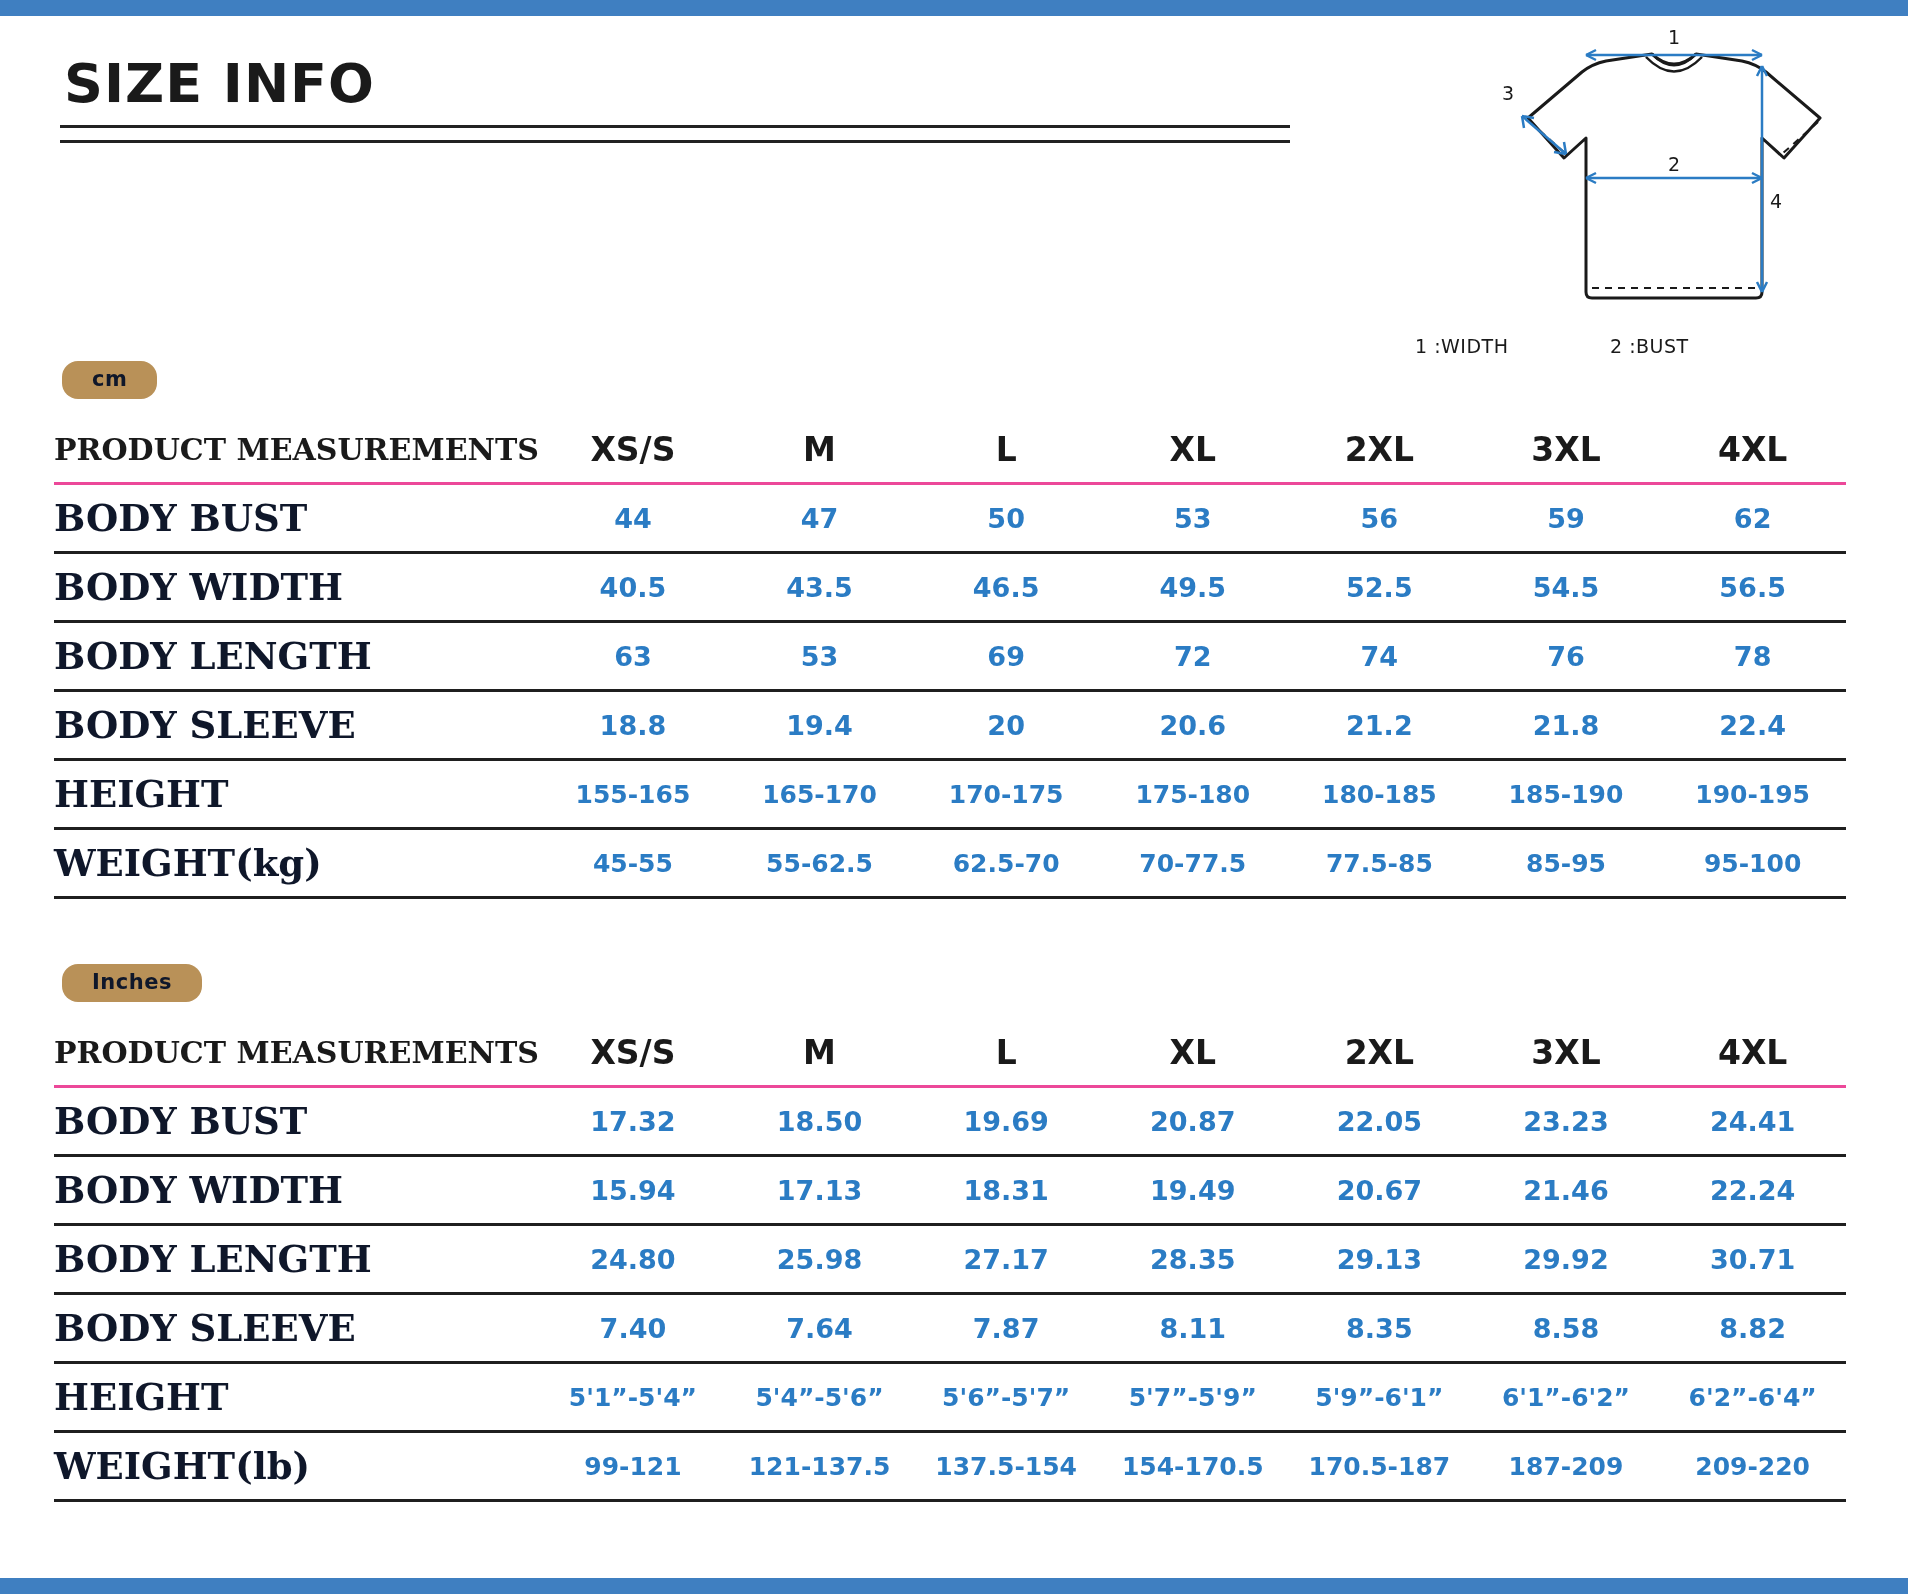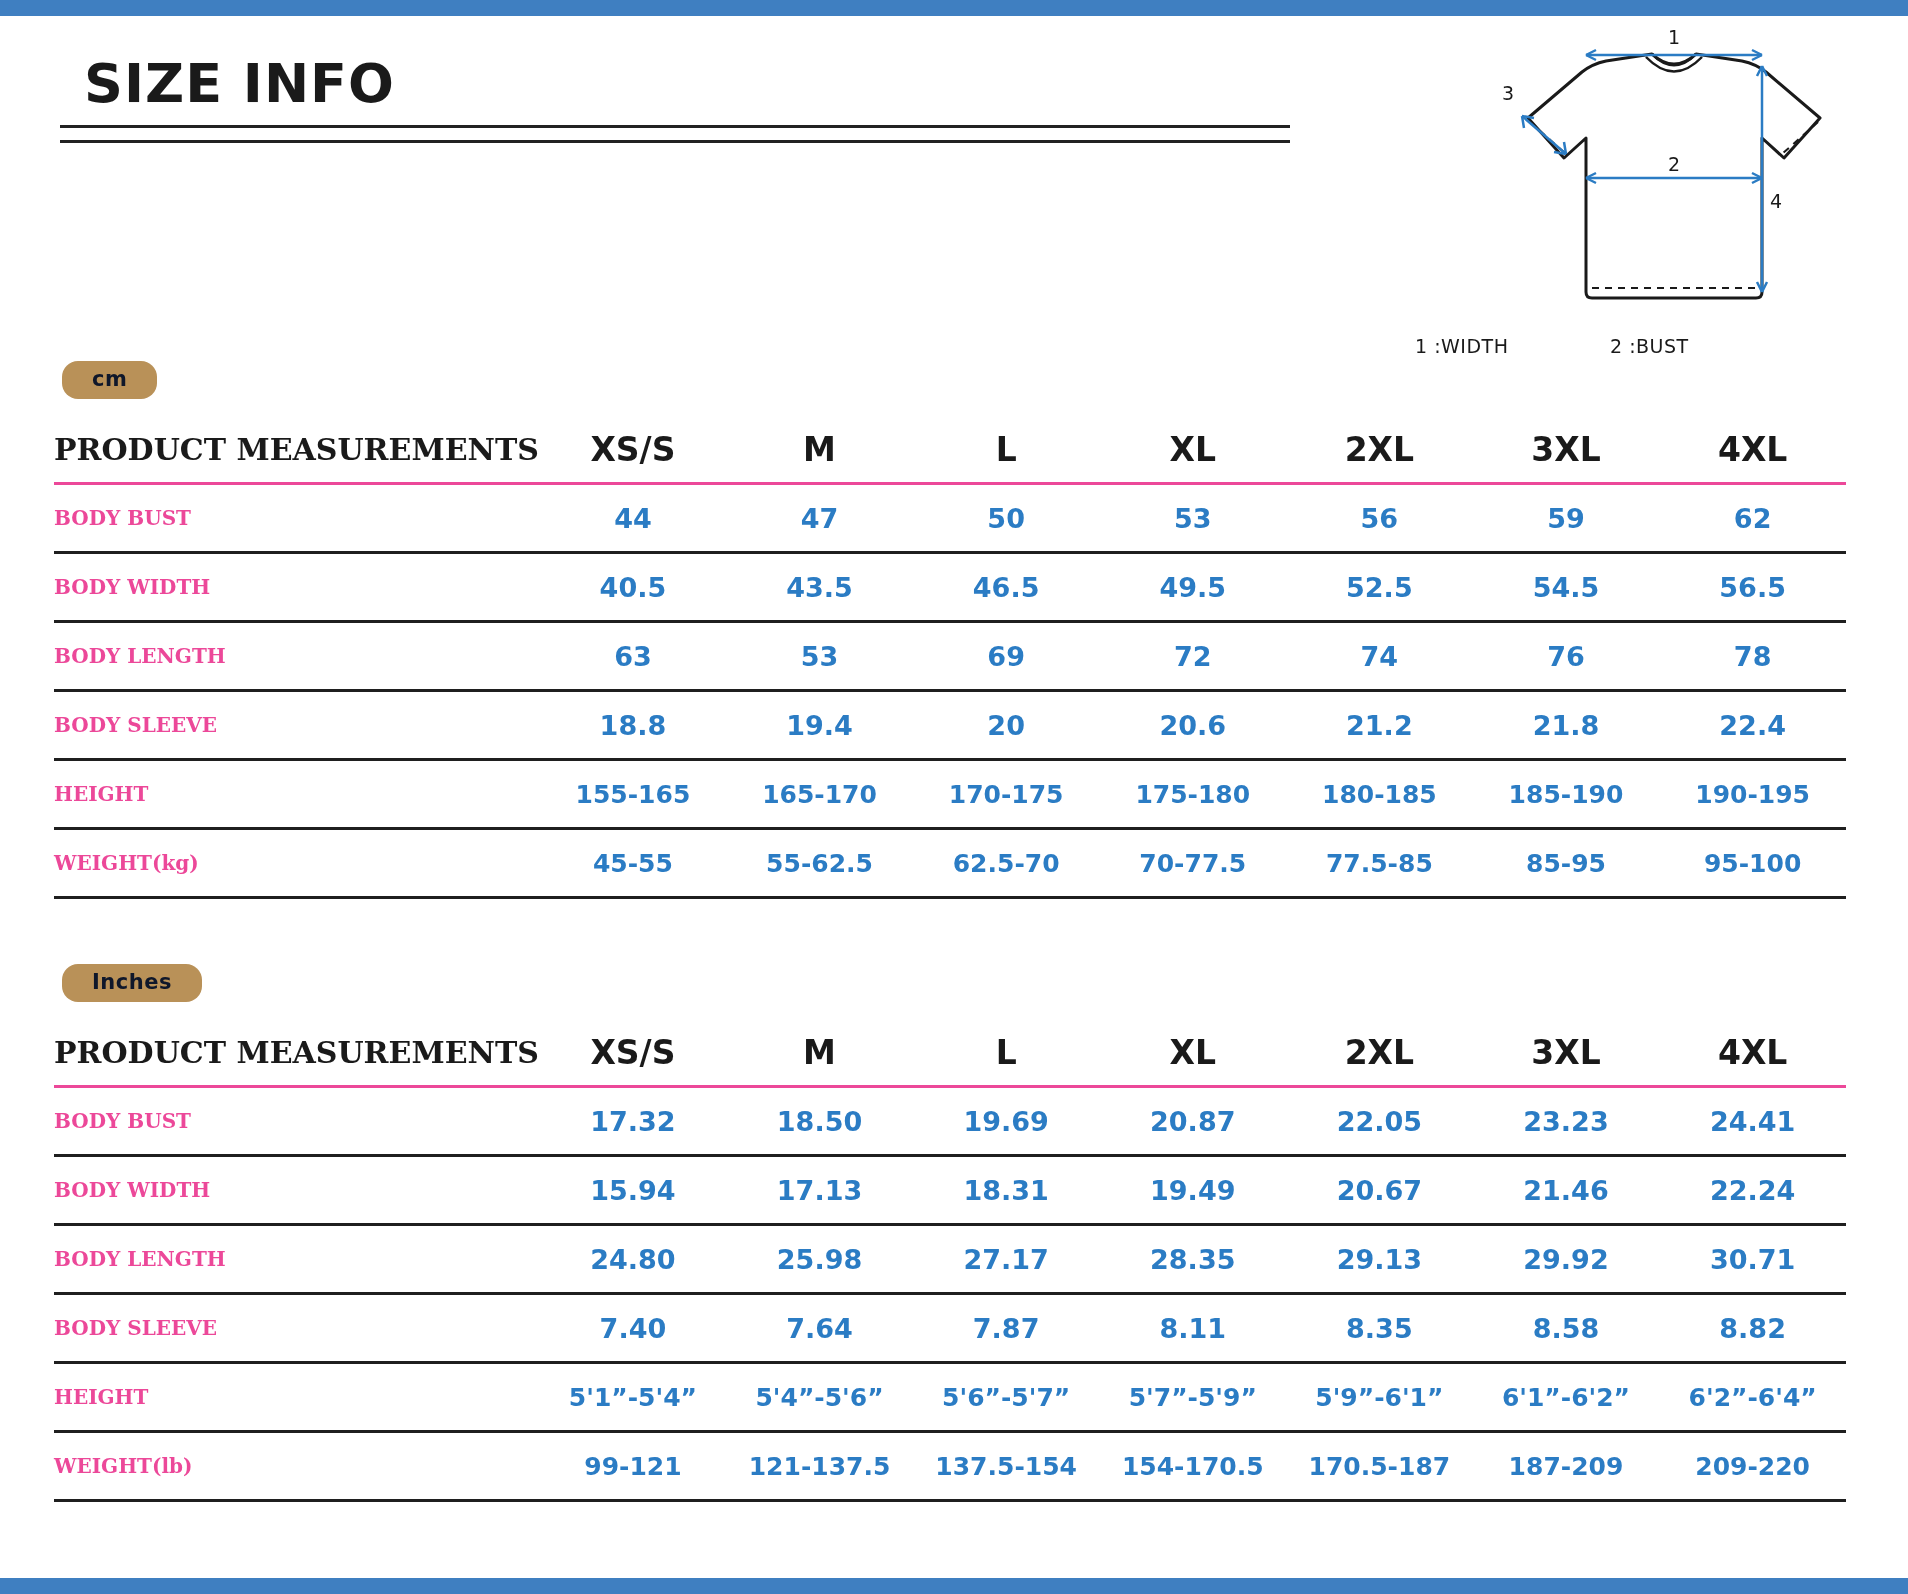--- a/index.html
+++ b/index.html
@@ -50,21 +50,20 @@
     width: 1230px;
   }
   .title-main {
     font-family: "DejaVu Sans", sans-serif;
     font-weight: bold;
     font-size: 54px;
     letter-spacing: 1px;
     color: #1a1a1a;
     line-height: 1.05;
     padding-left: 4px;
-    margin-left: 20px;
   }
   .hrule {
     border: none;
     border-top: 3px solid #222222;
     margin: 12px 0 8px 0;
     width: 1230px;
   }
   .title-sub {
     font-family: "DejaVu Serif", serif;
     font-weight: bold;
@@ -162,22 +161,22 @@
   .th-size {
     font-family: "DejaVu Sans", sans-serif;
     font-weight: bold;
     font-size: 33px;
     color: #1a1a1a;
     text-align: center;
   }
   .td-label {
     font-family: "DejaVu Serif", serif;
     font-weight: bold;
-    font-size: 20px;
-    color: #ec4899;
+    font-size: 37px;
+    color: #0f172a;
     text-align: left;
     padding-left: 4px;
     letter-spacing: 0px;
   }
   .td-val {
     font-family: "DejaVu Sans", sans-serif;
     font-weight: bold;
     font-size: 27px;
     color: #2b7cc4;
     text-align: center;

